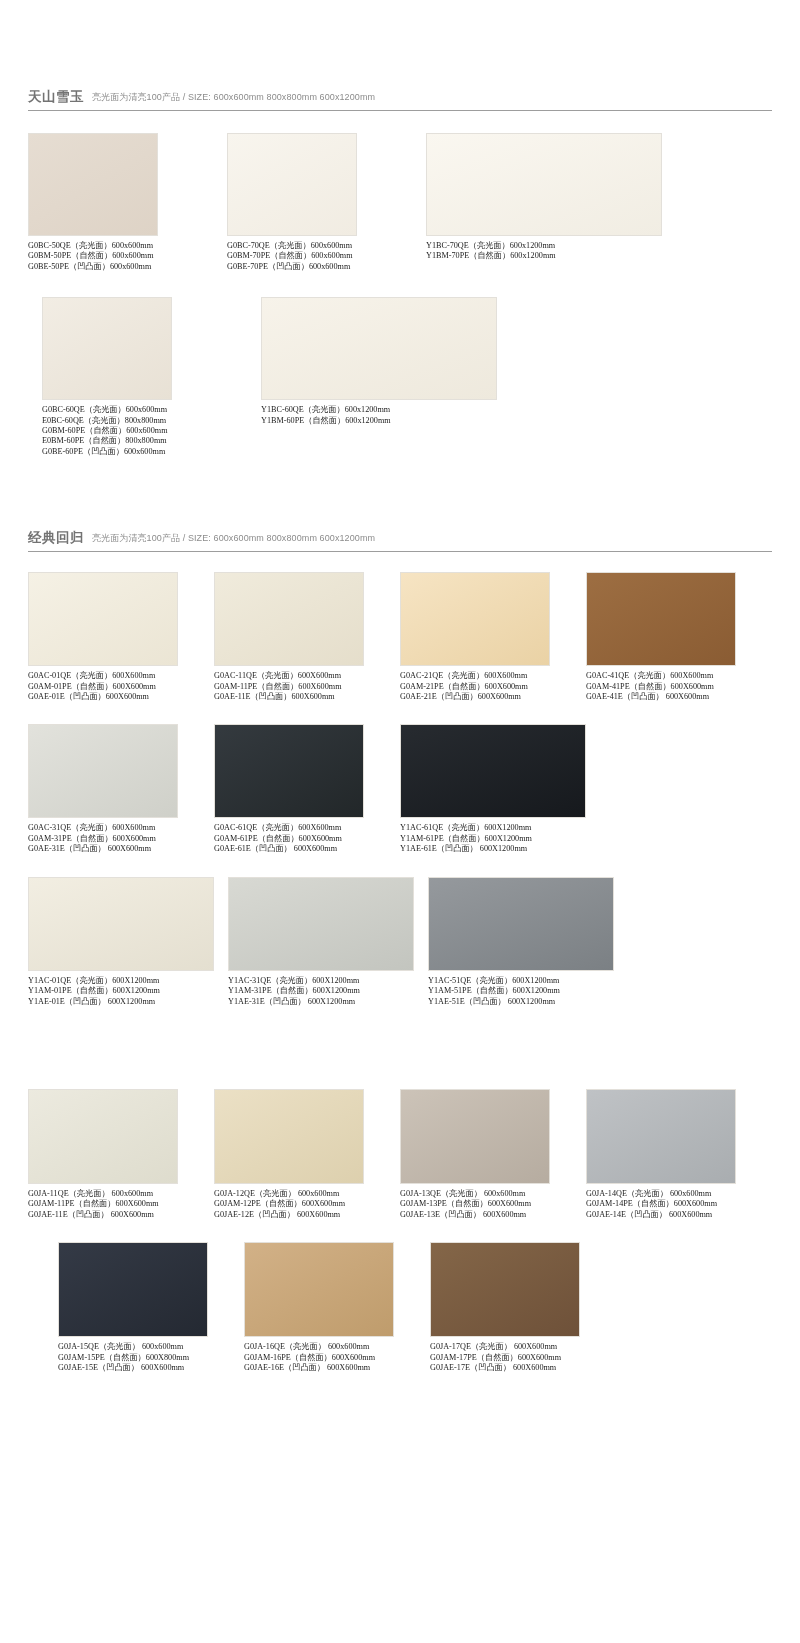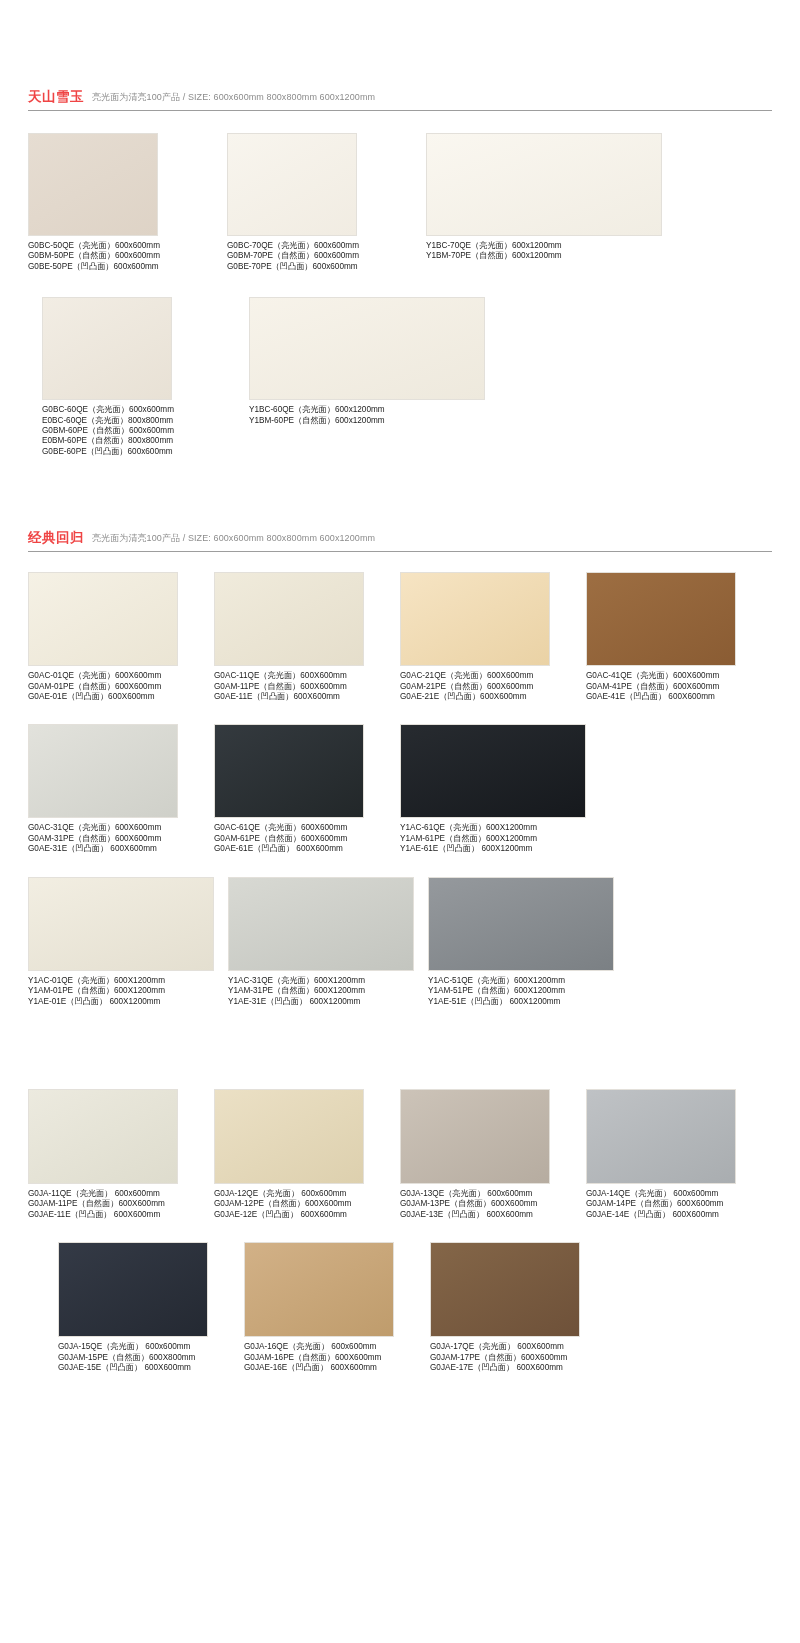--- a/index.html
+++ b/index.html
@@ -12,21 +12,21 @@
   .page{width:800px;min-height:1643px;position:relative;background:#fff;box-sizing:border-box;}
 
   
   .section{padding:0 28px;box-sizing:border-box;}
   .sec-head{
     display:flex;align-items:baseline;gap:8px;
     padding-bottom:4px;
     border-bottom:1px solid #9d9d9d;
   }
   .sec-title{
-    font-size:13.5px;font-weight:bold;color:#ef4444;letter-spacing:.5px;
+    font-size:13.5px;font-weight:bold;color:#737373;letter-spacing:.5px;
     white-space:nowrap;
   }
   .sec-sub{
     font-size:9px;color:#8c8c8c;letter-spacing:.1px;white-space:nowrap;
     position:relative;top:-1px;
   }
 
   
   .grid{display:flex;flex-wrap:wrap;}
   .cell{box-sizing:border-box;}
@@ -38,20 +38,21 @@
     position:relative;
     overflow:hidden;
   }
   .lines{
     margin-top:5px;
     font-size:8.2px;
     line-height:10.4px;
     color:#1c1c1c;
     white-space:nowrap;
     letter-spacing:0px;
+    font-family:Liberation Serif, serif;
   }
   .lines div{white-space:nowrap;}
 
   
   .s1 .cell{width:199px;}
   .s1 .sw-sq{width:130px;height:103px;}
   .s1 .sw-wide{width:236px;height:103px;}
   .s1 .cell.wide{width:260px;}
 
   
@@ -108,21 +109,21 @@
         <span class="swatch sw-sq" style="background:linear-gradient(150deg,#f2ede4,#e8e1d5);"></span>
         <div class="lines">
           <div>G0BC-60QE（亮光面）600x600mm</div>
           <div>E0BC-60QE（亮光面）800x800mm</div>
           <div>G0BM-60PE（自然面）600x600mm</div>
           <div>E0BM-60PE（自然面）800x800mm</div>
           <div>G0BE-60PE（凹凸面）600x600mm</div>
         </div>
       </div>
 
-      <div class="cell wide" style="margin-left:8px;">
+      <div class="cell wide" style="margin-left:20px;">
         <span class="swatch sw-wide" style="background:linear-gradient(160deg,#f7f3ea,#eee9dd);"></span>
         <div class="lines">
           <div>Y1BC-60QE（亮光面）600x1200mm</div>
           <div>Y1BM-60PE（自然面）600x1200mm</div>
         </div>
       </div>
     </div>
   </div>
 
   <div class="section s2" style="padding-top:72px;">

